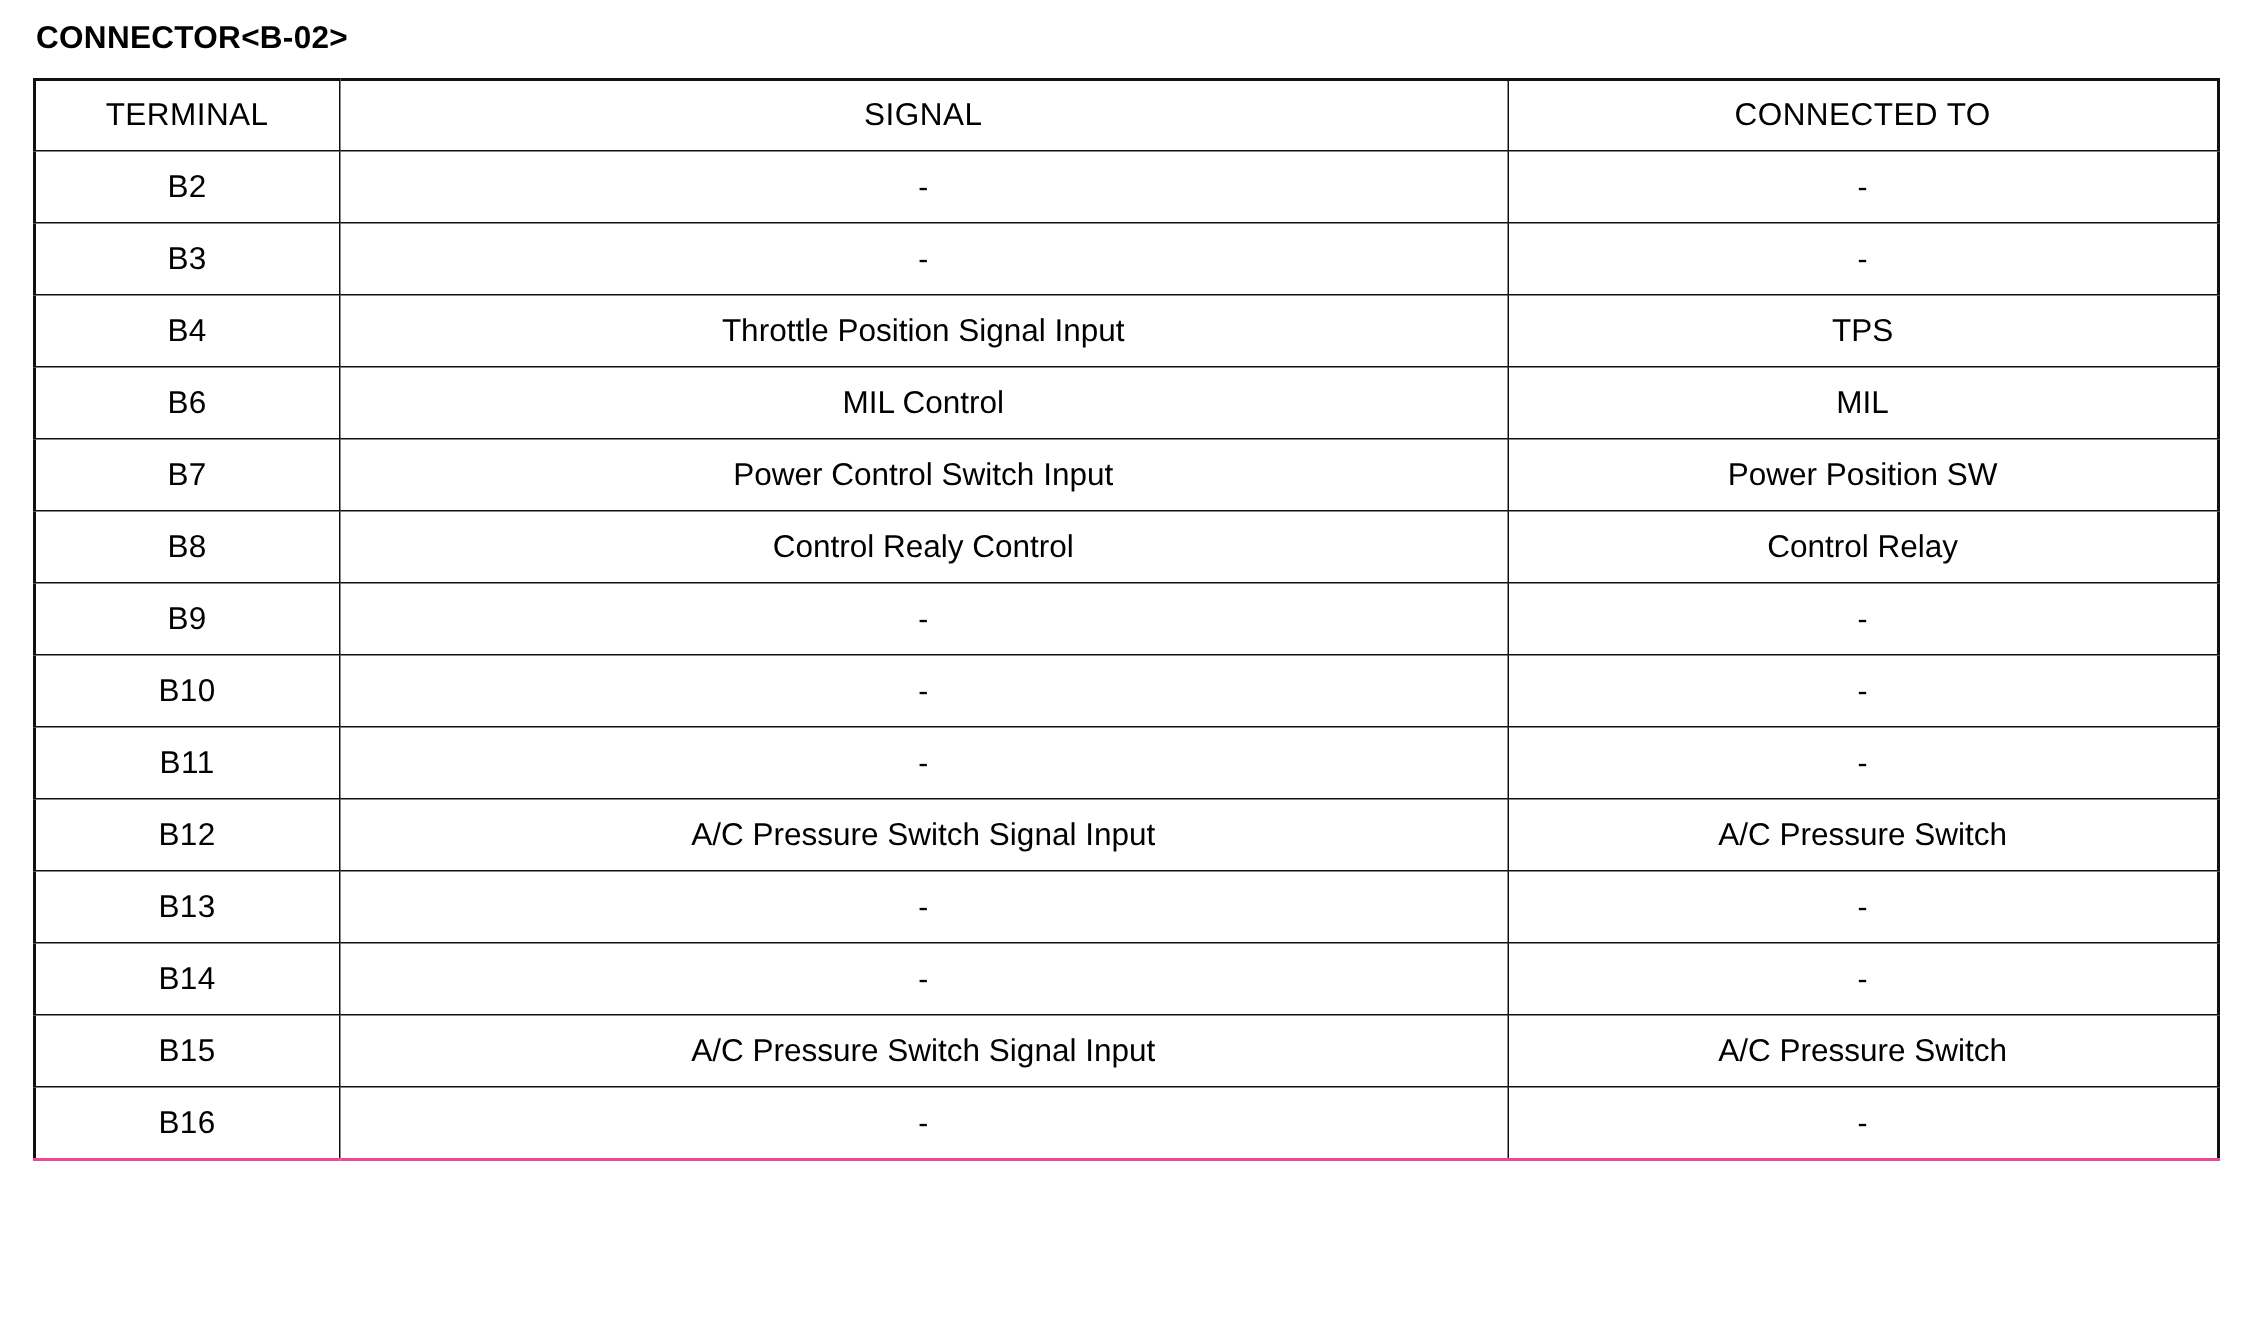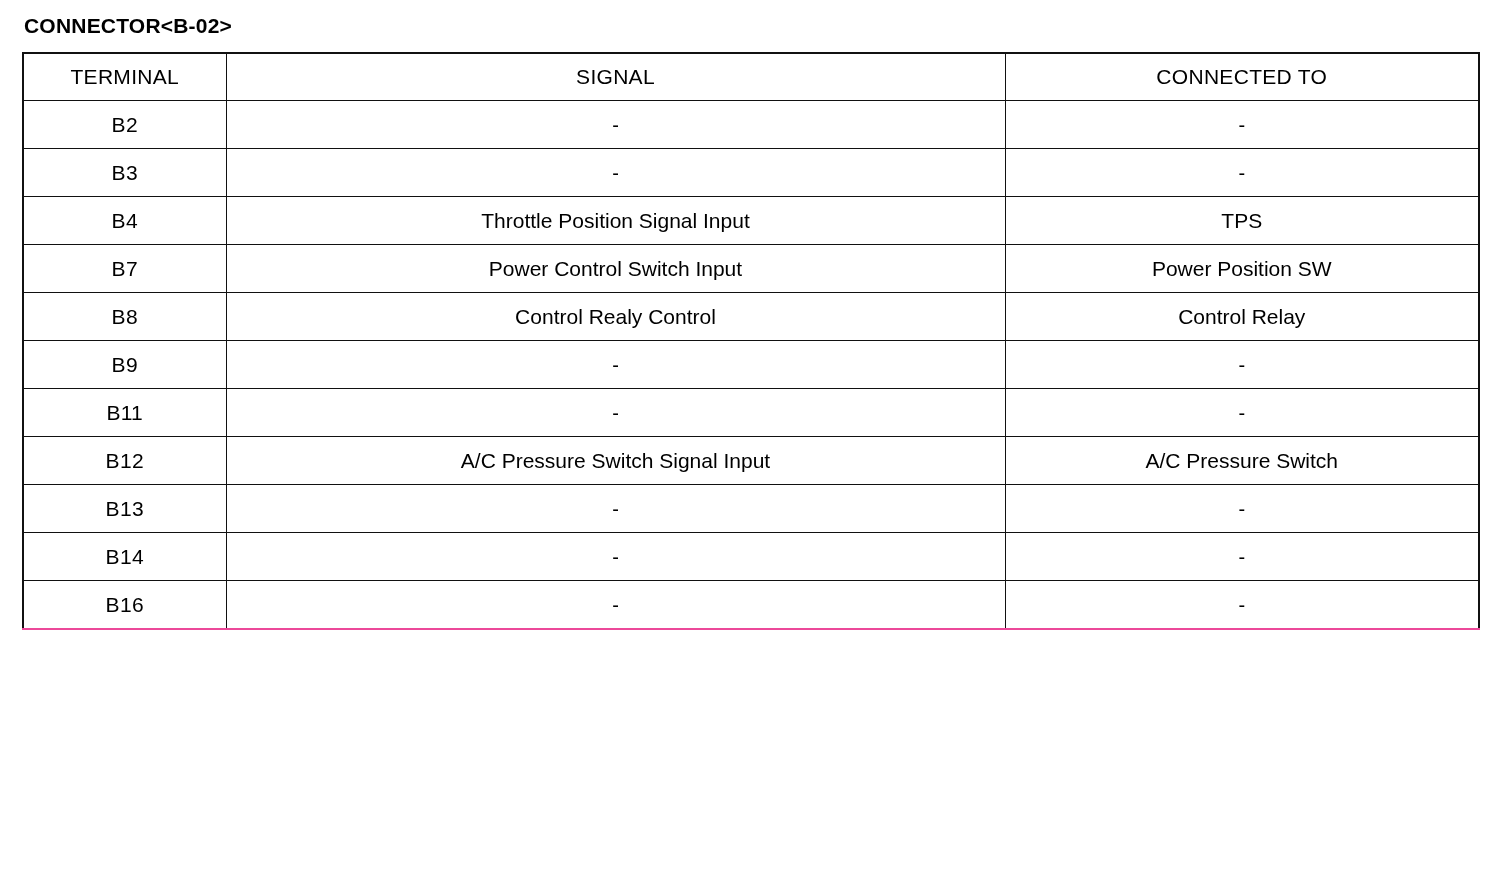--- a/index.html
+++ b/index.html
@@ -107,31 +107,41 @@
           <td class="terminal">B3</td>
           <td class="signal dash">-</td>
           <td class="connected dash">-</td>
         </tr>
         <tr>
           <td class="terminal">B4</td>
           <td class="signal">Throttle Position Signal Input</td>
           <td class="connected">TPS</td>
         </tr>
         <tr>
+          <td class="terminal">B6</td>
+          <td class="signal">MIL Control</td>
+          <td class="connected">MIL</td>
+        </tr>
+        <tr>
           <td class="terminal">B7</td>
           <td class="signal">Power Control Switch Input</td>
           <td class="connected">Power Position SW</td>
         </tr>
         <tr>
           <td class="terminal">B8</td>
           <td class="signal">Control Realy Control</td>
           <td class="connected">Control Relay</td>
         </tr>
         <tr>
           <td class="terminal">B9</td>
+          <td class="signal dash">-</td>
+          <td class="connected dash">-</td>
+        </tr>
+        <tr>
+          <td class="terminal">B10</td>
           <td class="signal dash">-</td>
           <td class="connected dash">-</td>
         </tr>
         <tr>
           <td class="terminal">B11</td>
           <td class="signal dash">-</td>
           <td class="connected dash">-</td>
         </tr>
         <tr>
           <td class="terminal">B12</td>
@@ -142,20 +152,25 @@
           <td class="terminal">B13</td>
           <td class="signal dash">-</td>
           <td class="connected dash">-</td>
         </tr>
         <tr>
           <td class="terminal">B14</td>
           <td class="signal dash">-</td>
           <td class="connected dash">-</td>
         </tr>
         <tr>
+          <td class="terminal">B15</td>
+          <td class="signal">A/C Pressure Switch Signal Input</td>
+          <td class="connected">A/C Pressure Switch</td>
+        </tr>
+        <tr>
           <td class="terminal">B16</td>
           <td class="signal dash">-</td>
           <td class="connected dash">-</td>
         </tr>
       </tbody>
   </table>
 
 </div>
 
 </body></html>

